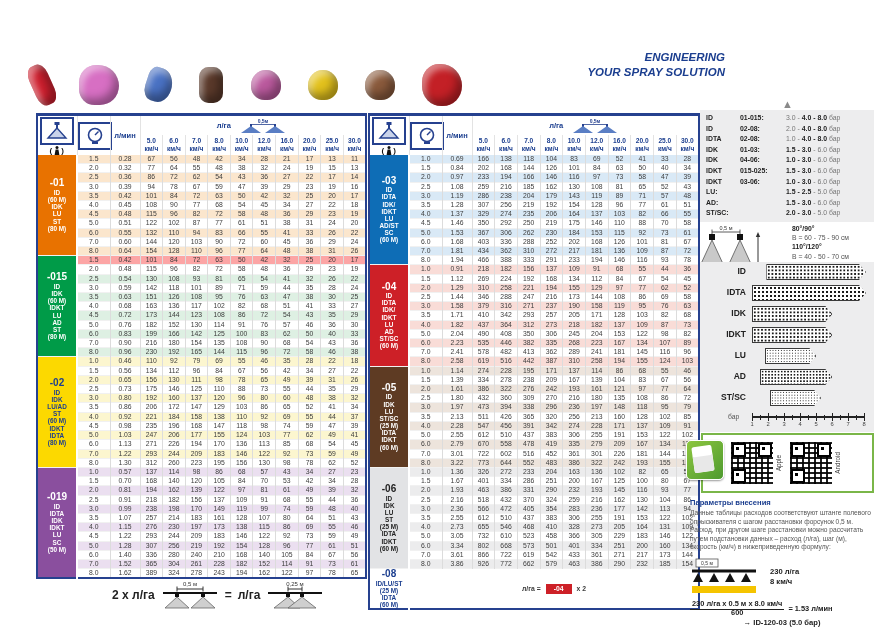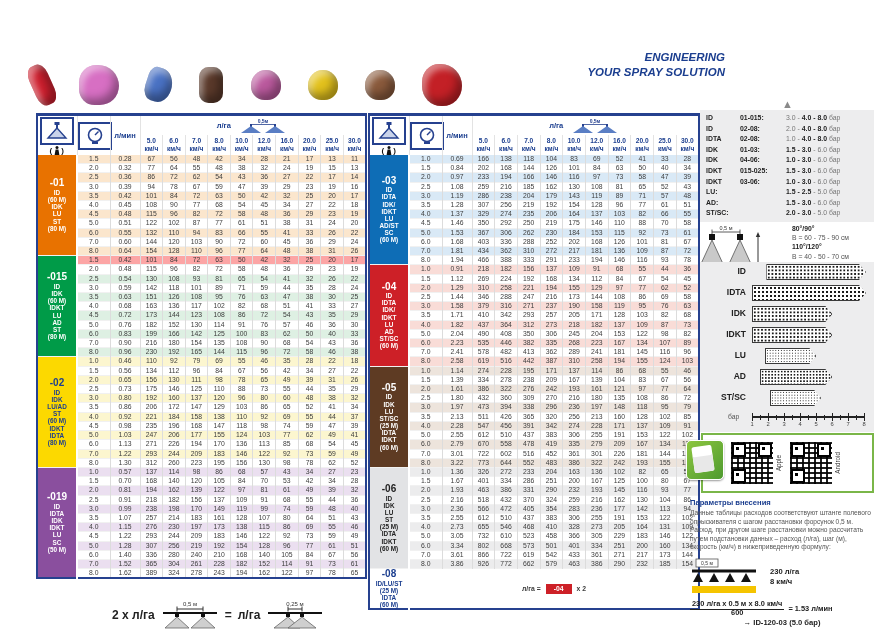--- a/index.html
+++ b/index.html
@@ -33,21 +33,21 @@
   th.h-area{font-size:7.5px;}
   .area-wrap{display:flex;align-items:center;justify-content:center;gap:6px;}
   th.h-speed{font-size:6.6px;line-height:1.25;height:20px;}
   td.sec-label{border:0;border-right:2px solid #fff;vertical-align:middle;padding:1px 0;}
   .sec-id{font-size:10px;font-weight:bold;line-height:1.05;}
   .sec-ln{font-size:6.4px;font-weight:bold;line-height:1.12;}
   .formula-cell{font-size:9px;font-weight:bold;color:#222;height:40px;}
   .formula-box{display:inline-block;color:#fff;padding:1px 8px;margin:0 5px;font-weight:bold;}
 
   
-  .footer-left{position:absolute;left:112px;top:600px;display:flex;align-items:center;gap:6px;font-size:12px;font-weight:bold;color:#222;}
+  .footer-left{position:absolute;left:112px;top:580px;display:flex;align-items:center;gap:6px;font-size:12px;font-weight:bold;color:#222;}
 
   
   .tri-icon{position:absolute;left:782px;top:98px;color:#8a8a8a;font-size:11px;}
   .pressure-list{position:absolute;left:700px;top:110px;width:174px;background:#ededee;padding:3px 0 3px 6px;box-sizing:border-box;}
   .pl-row{display:flex;font-size:6.9px;line-height:10.6px;color:#777;}
   .pl-name{width:34px;font-weight:bold;color:#222;}
   .pl-range{width:46px;font-weight:bold;color:#222;}
   .pl-val b{color:#222;}
   .spray-box{position:absolute;left:700px;top:224px;width:176px;display:flex;gap:6px;}
   .spray-text{font-size:6.8px;color:#555;line-height:1.35;}

